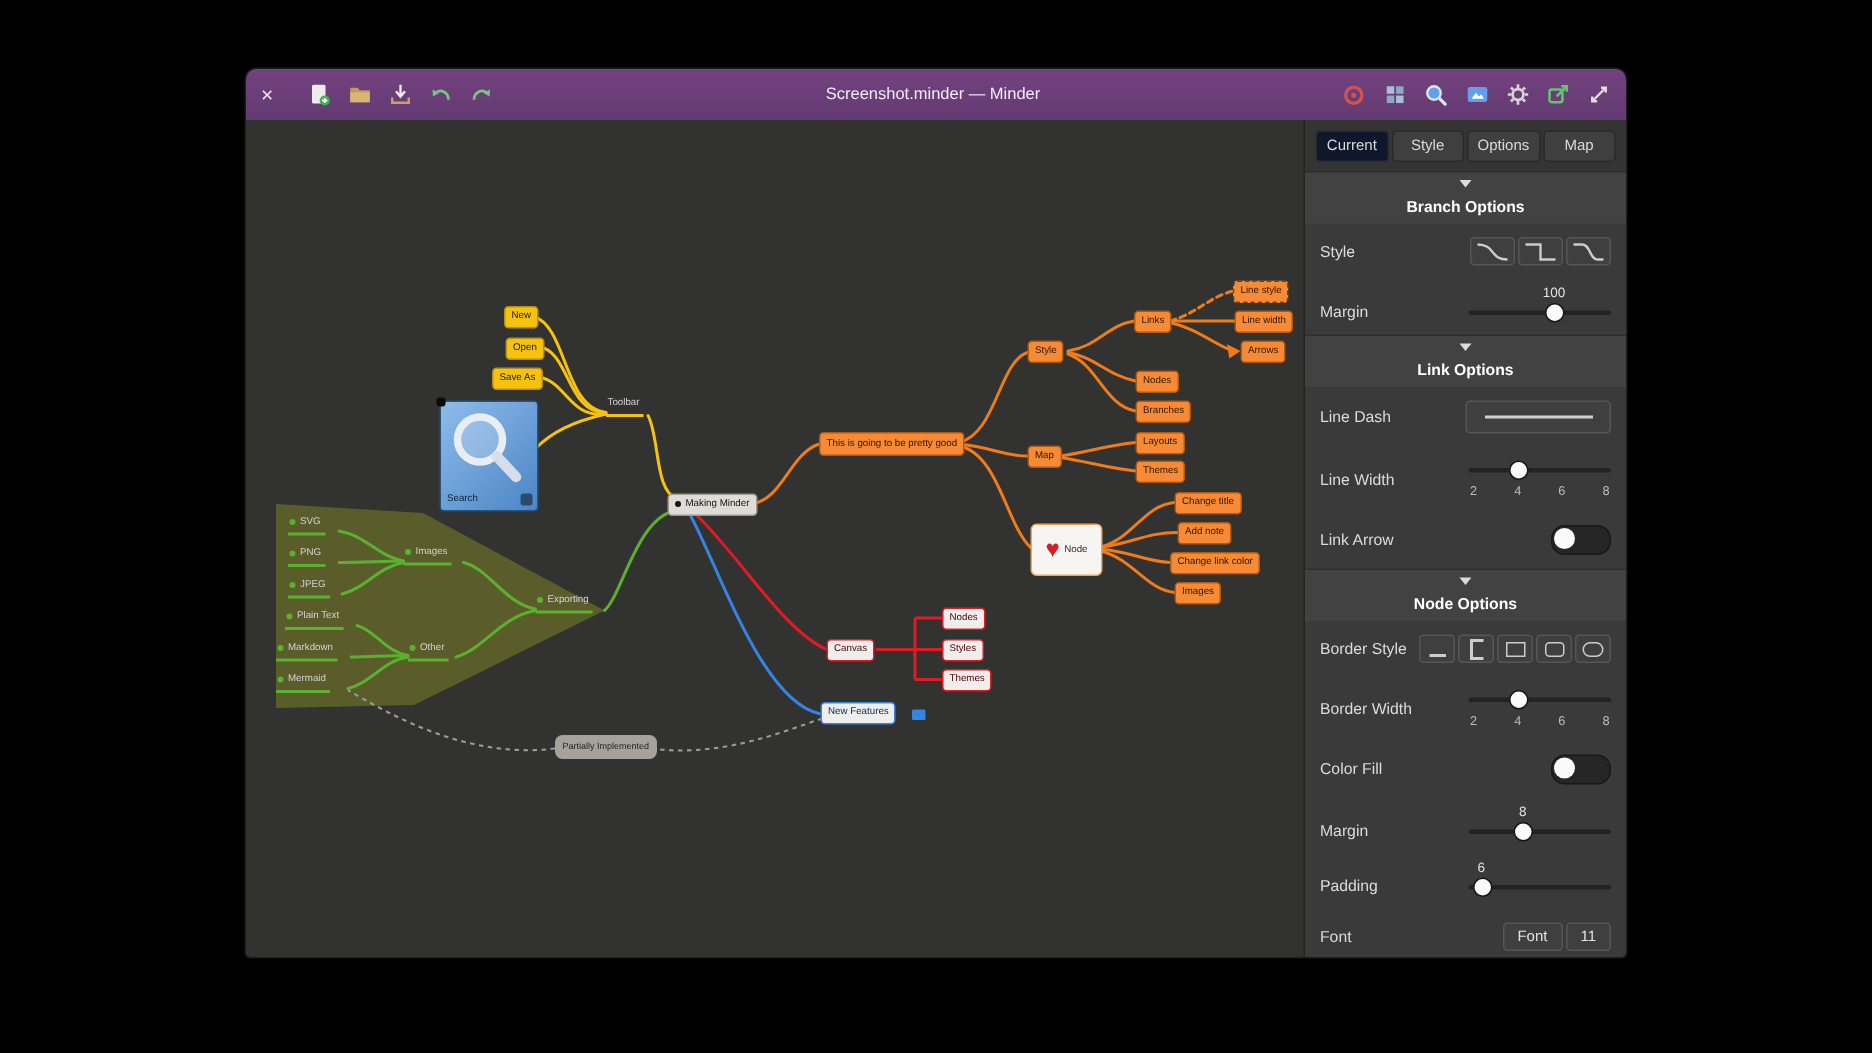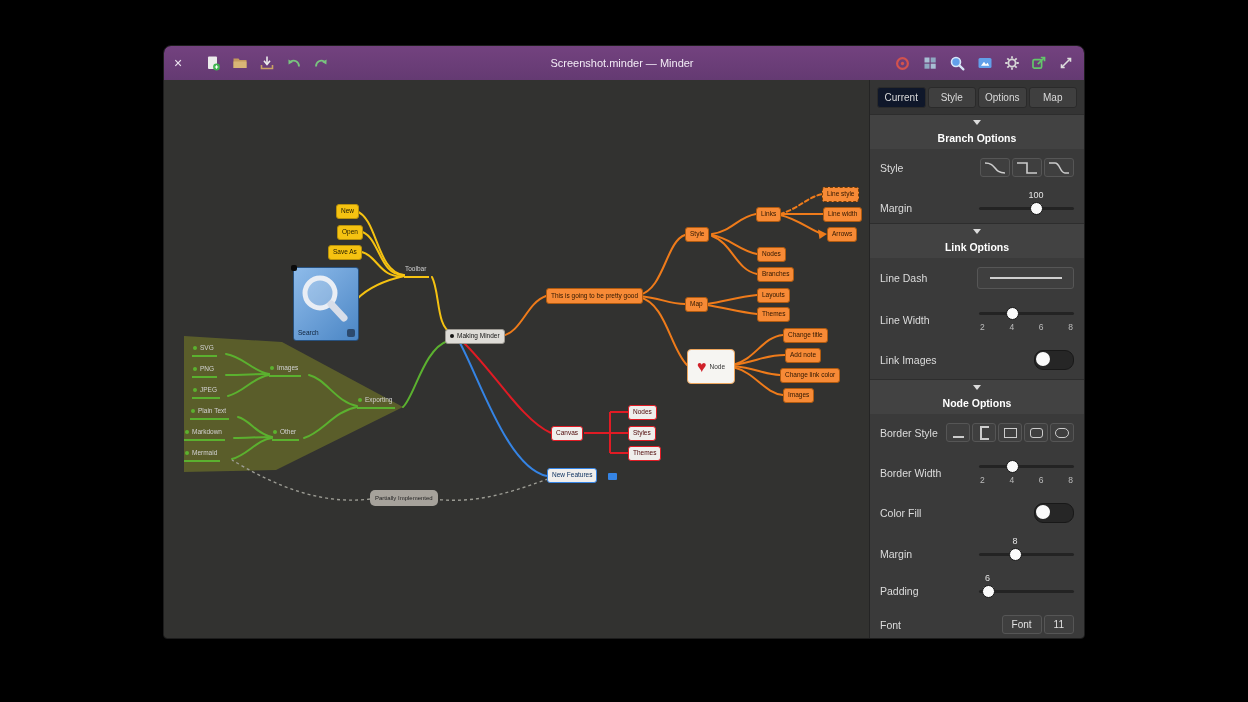--- a/index.html
+++ b/index.html
@@ -442,21 +442,21 @@
           </div>
           <div class="ticks">
             <span>2</span>
             <span>4</span>
             <span>6</span>
             <span>8</span>
           </div>
         </div>
       </div>
       <div class="row">
-        <span>Link Images</span>
+        <span>Link Arrow</span>
         <div class="switch">
             <div class="knob"></div>
           </div>
       </div>
 
       <div class="sec">
         <span class="tri"></span>
         <span>Node Options</span>
       </div>
       <div class="row">

